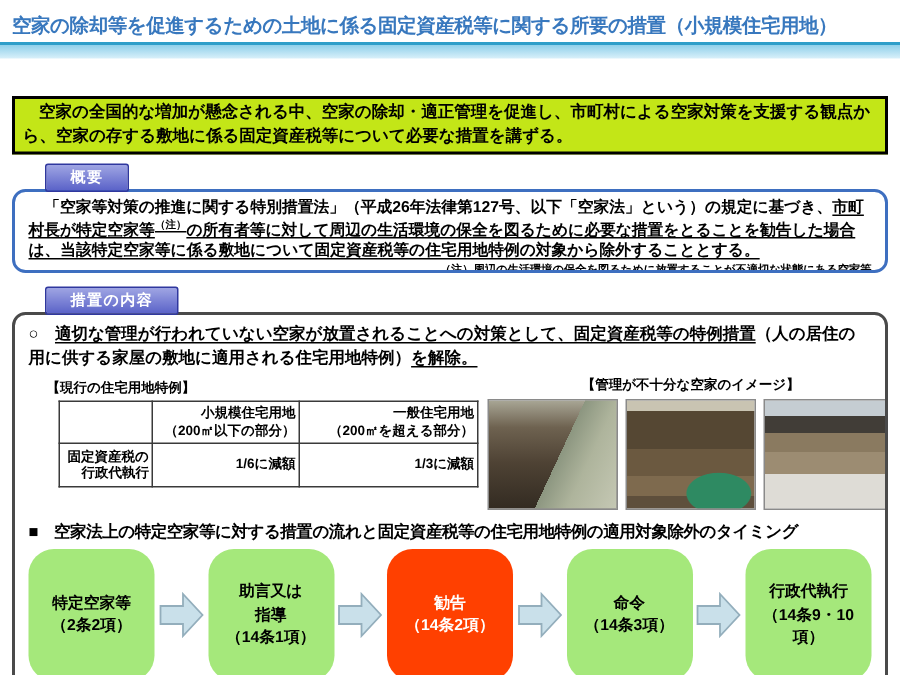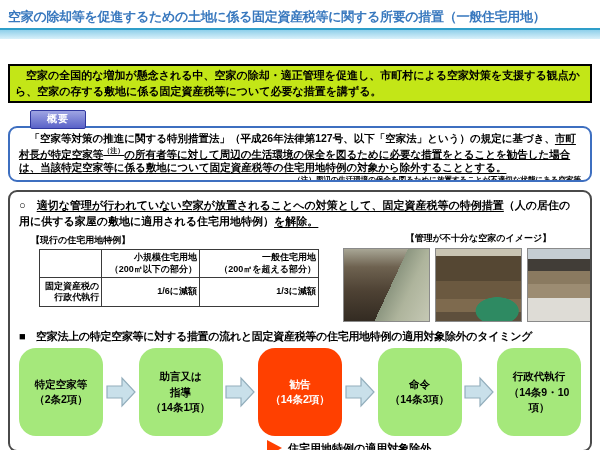--- a/index.html
+++ b/index.html
@@ -73,21 +73,21 @@
   .measures-box{
     border:2px solid var(--measures_border,#4A4A4A);
     height:262px;
     padding:4px 9px 2px 9px;
   }
   .measures-point{
     font-size:11px;font-weight:bold;line-height:1.4;
     margin:2px 0 2px 0;
     text-indent:0;
   }
-  .columns{display:flex;gap:24px;height:92px;}
+  .columns{display:flex;gap:6px;height:92px;}
   .col-left{width:300px;flex:none;}
   .table-label{font-size:9px;font-weight:bold;margin:3px 0 2px 12px;}
   table.special-table{
     border-collapse:collapse;margin-left:20px;
     font-size:9px;font-weight:bold;text-align:right;
   }
   table.special-table th,table.special-table td{
     border:1.4px solid #3A3A3A;
     white-space:pre-line;line-height:1.25;
     vertical-align:middle;padding:2px 2px;
@@ -129,34 +129,35 @@
   .callout-triangle{
     width:0;height:0;flex:none;
     border-left:15px solid var(--highlight_orange,#FF4000);
     border-top:8px solid rgba(0,0,0,0);
     border-bottom:8px solid rgba(0,0,0,0);
   }
 </style>
 </head>
 <body>
 
-<div class="page-title">空家の除却等を促進するための土地に係る固定資産税等に関する所要の措置（一般住宅用地）</div>
+<div class="page-title">空家の除却等を促進するための土地に係る固定資産税等に関する所要の措置（小規模住宅用地）</div>
 <div class="title-bar"></div>
 
 <div class="lead-box">　空家の全国的な増加が懸念される中、空家の除却・適正管理を促進し、市町村による空家対策を支援する観点から、空家の存する敷地に係る固定資産税等について必要な措置を講ずる。</div>
 
 <div class="section">
   <div class="tab">概要</div>
   <div class="box overview-box">
     <div><span>　「空家等対策の推進に関する特別措置法」（平成26年法律第127号、以下「空家法」という）の規定に基づき、</span><span class="u">市町村長が特定空家等</span><sup class="note-marker u">（注）</sup><span class="u">の所有者等に対して周辺の生活環境の保全を図るために必要な措置をとることを勧告した場合は、当該特定空家等に係る敷地について固定資産税等の住宅用地特例の対象から除外することとする。</span></div>
     <div class="overview-note">（注）周辺の生活環境の保全を図るために放置することが不適切な状態にある空家等</div>
   </div>
 </div>
 
 <div class="section measures">
+  <div class="tab">措置の内容</div>
   <div class="box measures-box">
 
     <div class="measures-point"><span>○　</span><span class="u">適切な管理が行われていない空家が放置されることへの対策として、固定資産税等の特例措置</span><span>（人の居住の用に供する家屋の敷地に適用される住宅用地特例）</span><span class="u">を解除。</span></div>
 
     <div class="columns">
       <div class="col-left">
         <div class="table-label">【現行の住宅用地特例】</div>
         <table class="special-table">
           <tbody>
               <tr class="hdr">

